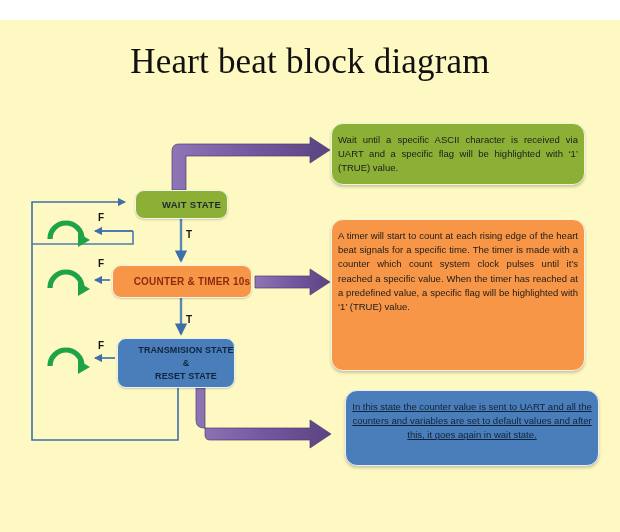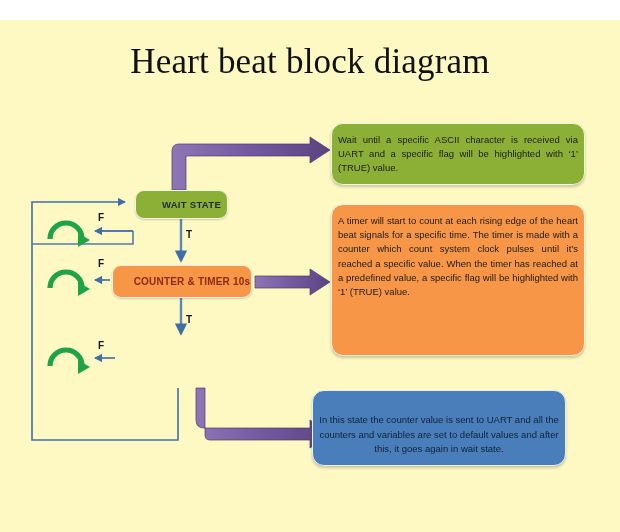--- a/index.html
+++ b/index.html
@@ -108,38 +108,39 @@
   #desc-green {
     left: 331px;
     top: 103px;
     width: 254px;
     height: 62px;
     background: #8CB036;
     border: 1.5px solid #eef4df;
   }
   #desc-orange {
     left: 331px;
-    top: 184px;
+    top: 199px;
     width: 254px;
     height: 152px;
     background: #F79646;
     border: 1.5px solid #fdf0e4;
   }
   #desc-blue {
-    left: 312px;
+    left: 345px;
     top: 370px;
     width: 254px;
     height: 76px;
     background: #4A7EBB;
     border: 1.5px solid #e9f0f8;
     text-align: center;
     color: #0f2338;
     display: flex;
-    align-items: flex-end;
+    align-items: flex-start;
     justify-content: center;
+    text-decoration: underline;
   }
   #desc-blue .inner { width: 100%; }
 
   
   .branch-label {
     position: absolute;
     font-size: 10px;
     font-weight: bold;
     color: #151515;
   }
@@ -220,20 +221,25 @@
   </svg>
 
   <div class="flow-box" id="box-wait">
     <span class="line">WAIT STATE</span>
   </div>
 
   <div class="flow-box" id="box-counter">
     <span class="line">COUNTER &amp; TIMER 10s</span>
   </div>
 
+  <div class="flow-box" id="box-transmission">
+    <span class="line">TRANSMISION STATE</span>
+    <span class="line">&amp;</span>
+    <span class="line">RESET STATE</span>
+  </div>
 
   <div class="branch-label" id="label-f1">F</div>
   <div class="branch-label" id="label-f2">F</div>
   <div class="branch-label" id="label-f3">F</div>
   <div class="branch-label" id="label-t1">T</div>
   <div class="branch-label" id="label-t2">T</div>
 
   <div class="desc-box" id="desc-green">
     <span>Wait until a specific ASCII character is received via UART and a specific flag will be highlighted with ‘1’ (TRUE) value.</span>
   </div>

